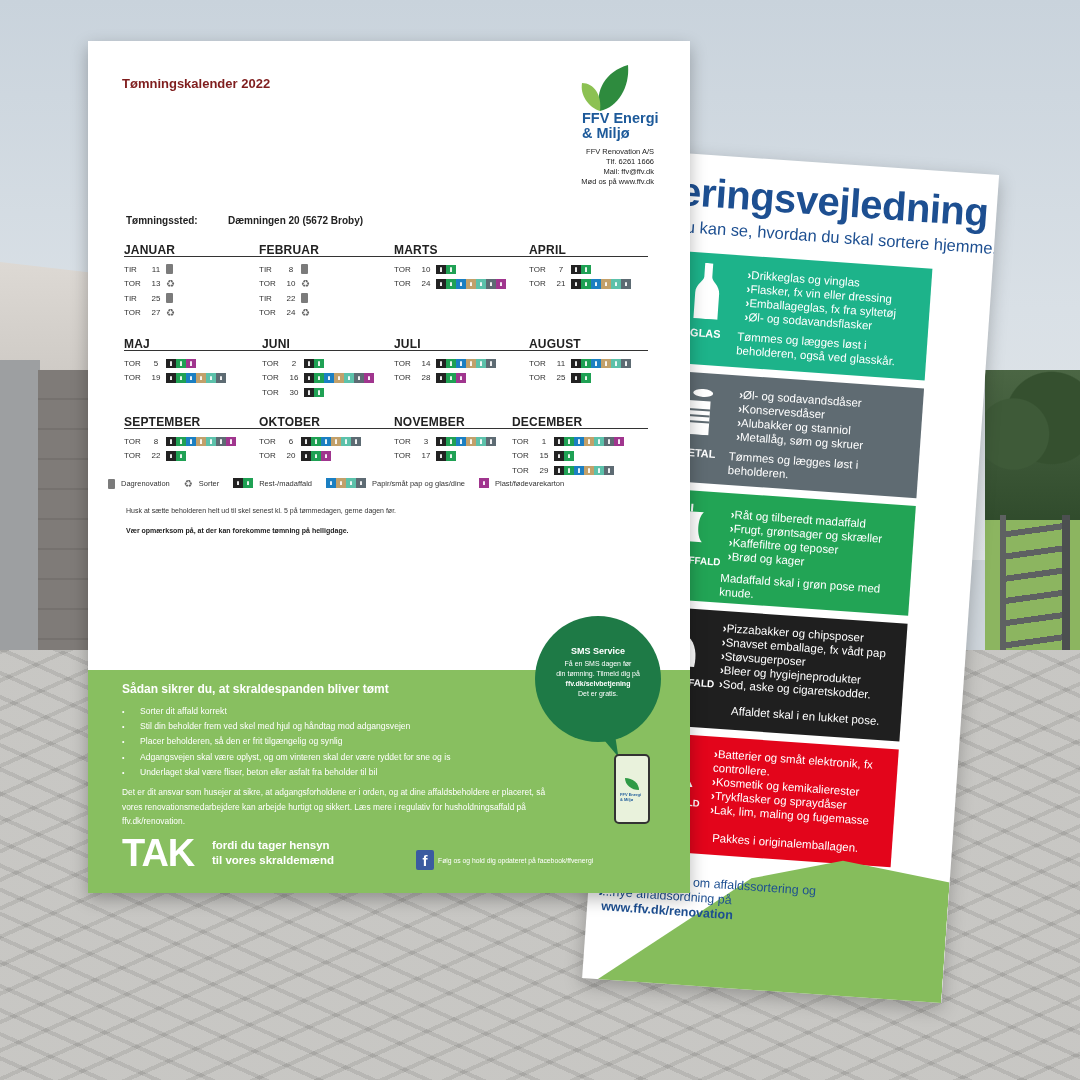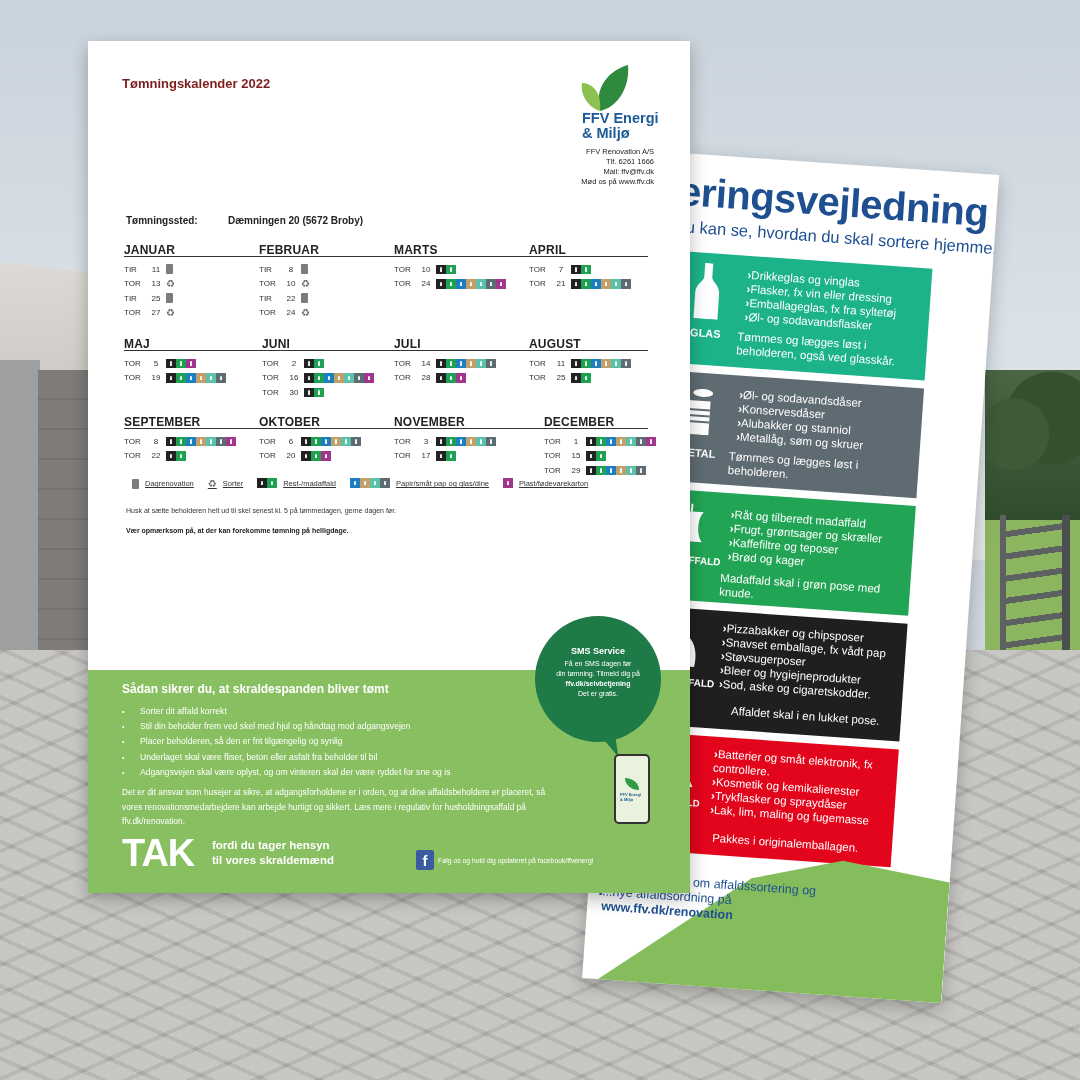--- a/index.html
+++ b/index.html
@@ -71,21 +71,21 @@
   .entry { display: flex; align-items: center; height: 14.5px; font-size: 8px; color: #333; }
   .entry .day { width: 26px; }
   .entry .num { width: 12px; text-align: center; margin-right: 4px; }
   .chip { display: inline-block; width: 9.5px; height: 9.5px; margin-right: 0.5px; position: relative; }
   .chip::after { content: ""; position: absolute; left: 3.5px; top: 2.5px; width: 2.5px; height: 4.5px; background: rgba(255,255,255,0.9); border-radius: 1px 1px 0 0; }
   .c-rest { background: #222; } .c-mad { background: #1fa154; } .c-pap { background: #1b7fc2; }
   .c-pap2 { background: #c2a06a; } .c-glas { background: #5cc1aa; } .c-met { background: #5d6b73; } .c-plast { background: #a0358e; }
   .ico-bin { display: inline-block; width: 7px; height: 10px; background: #7b7b7b; border-radius: 1px; }
   .ico-rec { display: inline-block; font-size: 10px; color: #666; line-height: 10px; }
 
-  .legend { position: absolute; left: 44px; top: 437px; display: flex; align-items: center; font-size: 7.5px; color: #333; white-space: nowrap; text-decoration: underline; }
+  .legend { position: absolute; left: 20px; top: 437px; display: flex; align-items: center; font-size: 7.5px; color: #333; white-space: nowrap; }
   .legend .li { display: flex; align-items: center; margin-right: 14px; }
   .legend .li > * + span { margin-left: 6px; }
   .hint { position: absolute; left: 38px; top: 466px; font-size: 7px; color: #333; }
   .hint2 { position: absolute; left: 38px; top: 486px; font-size: 7px; color: #222; font-weight: bold; }
 
   .green { position: absolute; left: 0; top: 629px; width: 602px; height: 223px; background: #88bf60; color: #fff; }
   .g-title { position: absolute; left: 34px; top: 12px; font-size: 12px; font-weight: bold; }
   .g-list { position: absolute; left: 34px; top: 34px; list-style: none; font-size: 8.6px; line-height: 14.2px; }
   .g-list li::before { content: "\2022"; display: inline-block; width: 18px; font-size: 7px; }
   .g-para { position: absolute; left: 34px; top: 115px; width: 430px; font-size: 8.4px; line-height: 14.5px; }
@@ -501,21 +501,21 @@
               <span class="chip c-met"></span>
             </div>
             <div class="entry">
               <span class="day">TOR</span>
               <span class="num">17</span>
               <span class="chip c-rest"></span>
               <span class="chip c-mad"></span>
             </div>
           </div>
         </div>
-      <div class="mcol" style="left:420px">
+      <div class="mcol" style="left:388px">
           <div class="mname">DECEMBER</div>
           <div class="entries">
             <div class="entry">
               <span class="day">TOR</span>
               <span class="num">1</span>
               <span class="chip c-rest"></span>
               <span class="chip c-mad"></span>
               <span class="chip c-pap"></span>
               <span class="chip c-pap2"></span>
               <span class="chip c-glas"></span>
@@ -568,22 +568,22 @@
 
   <div class="hint">Husk at sætte beholderen helt ud til skel senest kl. 5 på tømmedagen, gerne dagen før.</div>
   <div class="hint2">Vær opmærksom på, at der kan forekomme tømning på helligdage.</div>
 
   <div class="green">
     <div class="g-title">Sådan sikrer du, at skraldespanden bliver tømt</div>
     <ul class="g-list">
       <li>Sorter dit affald korrekt</li>
       <li>Stil din beholder frem ved skel med hjul og håndtag mod adgangsvejen</li>
       <li>Placer beholderen, så den er frit tilgængelig og synlig</li>
+      <li>Adgangsvejen skal være oplyst, og om vinteren skal der være ryddet for sne og is</li>
       <li>Underlaget skal være fliser, beton eller asfalt fra beholder til bil</li>
-      <li>Adgangsvejen skal være oplyst, og om vinteren skal der være ryddet for sne og is</li>
     </ul>
     <div class="g-para">Det er dit ansvar som husejer at sikre, at adgangsforholdene er i orden, og at dine affaldsbeholdere er placeret, så vores renovationsmedarbejdere kan arbejde hurtigt og sikkert. Læs mere i regulativ for husholdningsaffald på ffv.dk/renovation.</div>
     <div class="tak">TAK</div>
     <div class="tak-sub">
       <div>fordi du tager hensyn</div>
       <div>til vores skraldemænd</div>
     </div>
     <div class="fb">
       <div class="fb-ico">f</div>
       <span>Følg os og hold dig opdateret på facebook/ffvenergi</span>

